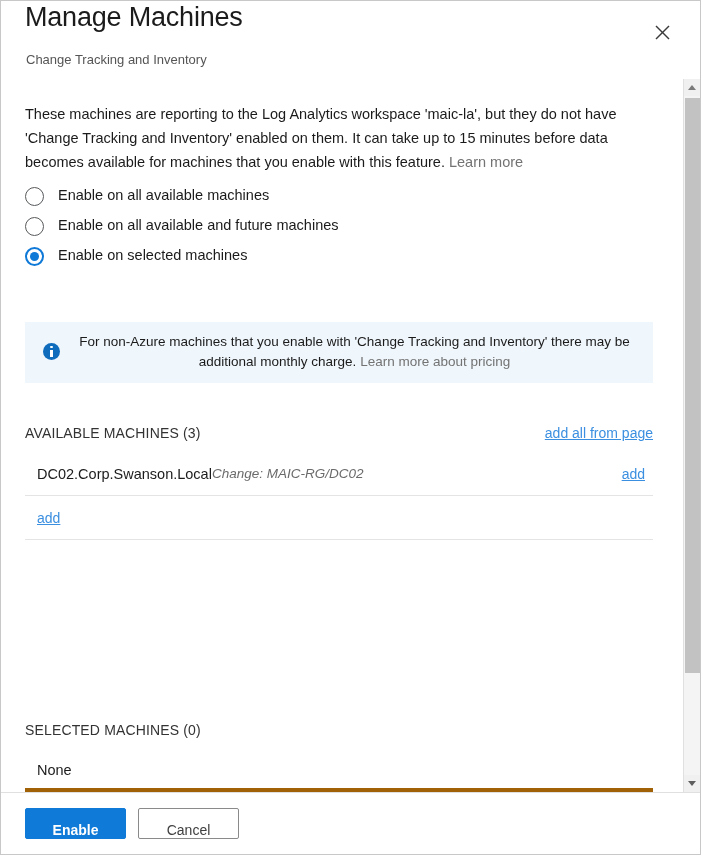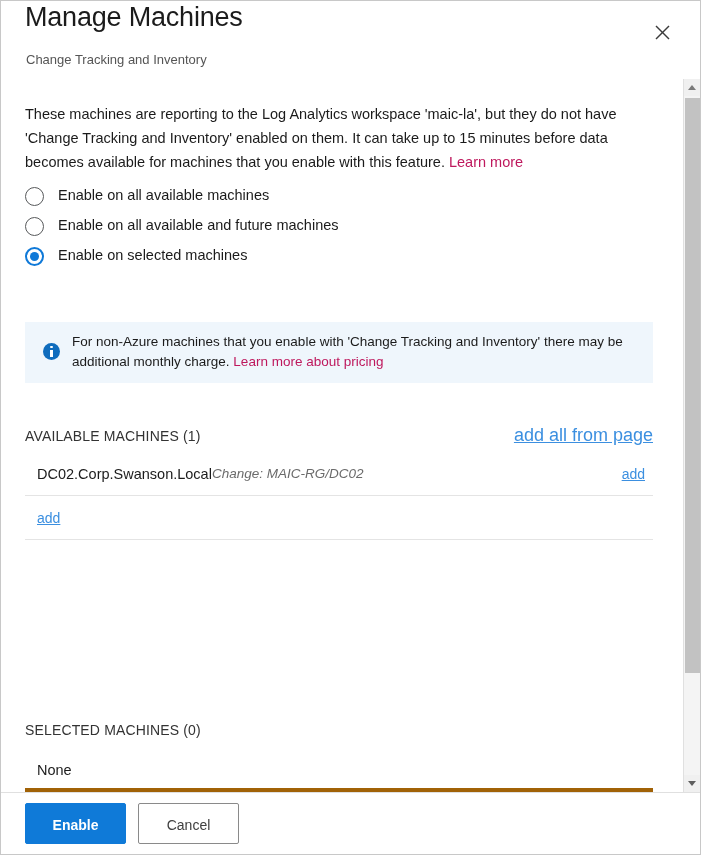--- a/index.html
+++ b/index.html
@@ -80,21 +80,21 @@
   .para {
     position: absolute;
     left: 24px;
     top: 23px;
     width: 628px;
     font-size: 14.5px;
     line-height: 24px;
     color: #1b1b1b;
   }
   .link {
-    color: #be185d;
+    color: #737373;
     text-decoration: none;
     cursor: pointer;
   }
   .link-underline {
     color: #3b8fe0;
     text-decoration: underline;
     cursor: pointer;
   }
 
   
@@ -143,20 +143,21 @@
     position: absolute;
     left: 24px;
     top: 243px;
     width: 628px;
     height: 61px;
     background: #eff6fc;
     box-sizing: border-box;
     display: flex;
     align-items: center;
     padding: 0 16px 2px 18px;
+    text-align: center;
   }
   .banner-icon {
     width: 17px;
     height: 17px;
     border-radius: 50%;
     background: #0f6cbd;
     flex: none;
     margin-right: 12px;
     position: relative;
   }
@@ -191,21 +192,21 @@
     display: flex;
     align-items: baseline;
     justify-content: space-between;
   }
   .section-title {
     font-size: 14px;
     color: #333333;
     letter-spacing: 0.15px;
   }
   .section-action {
-    font-size: 18px;
+    font-size: 14px;
   }
   #available-head { top: 346px; }
   #selected-head  { top: 643px; }
 
   
   .list {
     position: absolute;
     left: 24px;
     width: 628px;
   }
@@ -299,21 +300,21 @@
     bottom: 0;
     height: 62px;
     border-top: 1px solid #e0e0e0;
     background: #ffffff;
     display: flex;
     align-items: center;
     padding-left: 24px;
     box-sizing: border-box;
   }
   .btn {
-    height: 41px;
+    height: 31px;
     min-width: 101px;
     font-family: "Liberation Sans", sans-serif;
     font-size: 14px;
     border-radius: 2px;
     cursor: pointer;
     box-sizing: border-box;
     padding: 13px 12px;
   }
   .btn-primary {
     background: #0f7ad8;
@@ -364,21 +365,21 @@
         <span class="radio-label">Enable on selected machines</span>
       </div>
     </div>
 
     <div class="banner">
       <span class="banner-icon"></span>
       <div class="banner-text"><span>For non-Azure machines that you enable with 'Change Tracking and Inventory' there may be additional monthly charge. </span><span class="link">Learn more about pricing</span></div>
     </div>
 
     <div class="section-head" id="available-head">
-      <span class="section-title">AVAILABLE MACHINES (1)</span>
+      <span class="section-title">AVAILABLE MACHINES (3)</span>
       <span class="section-action link-underline">add all from page</span>
     </div>
 
     <div class="list" id="available-list">
       <div class="list-row">
         <div class="row-main">
           <span class="row-name">DC02.Corp.Swanson.Local</span>
           <span class="row-sub">Change: MAIC-RG/DC02</span>
         </div>
         <span class="row-action link-underline">add</span>

